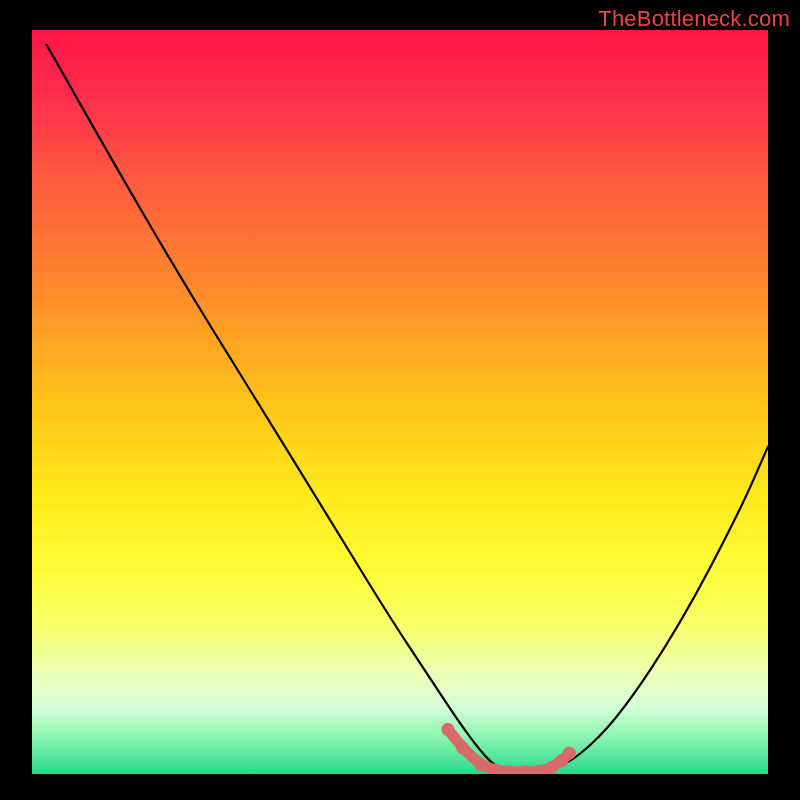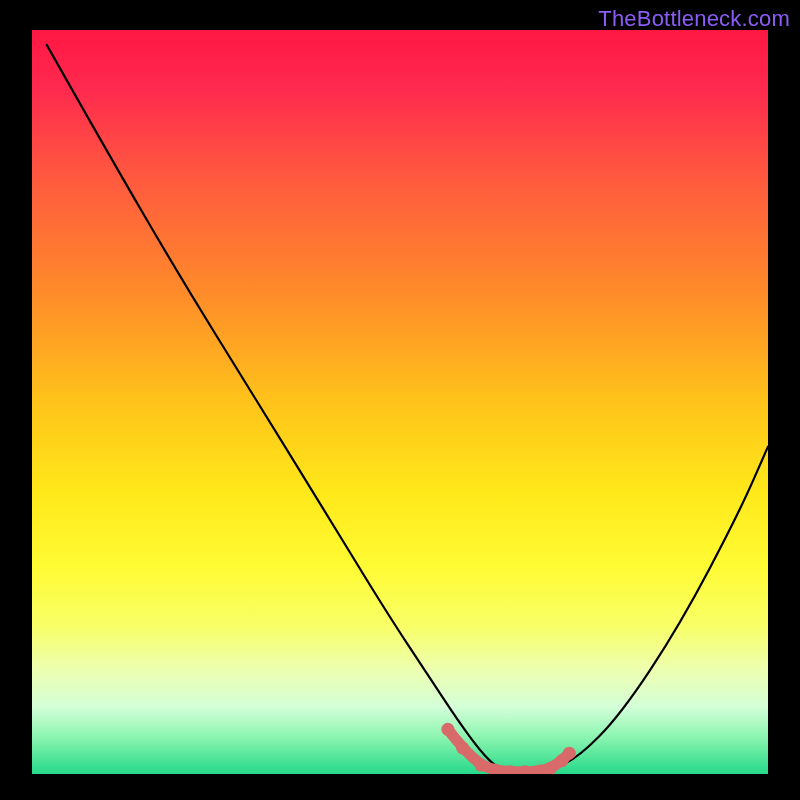--- a/index.html
+++ b/index.html
@@ -16,21 +16,21 @@
     left: 0;
     top: 0;
     width: 800px;
     height: 800px;
     background: #000;
   }
   .watermark {
     position: absolute;
     top: 6px;
     right: 10px;
-    color: #8b5cf6;
+    color: #ef4444;
     font-size: 22px;
     font-weight: 400;
     letter-spacing: 0.2px;
   }
   svg {
     position: absolute;
     left: 0;
     top: 0;
   }
 </style>

